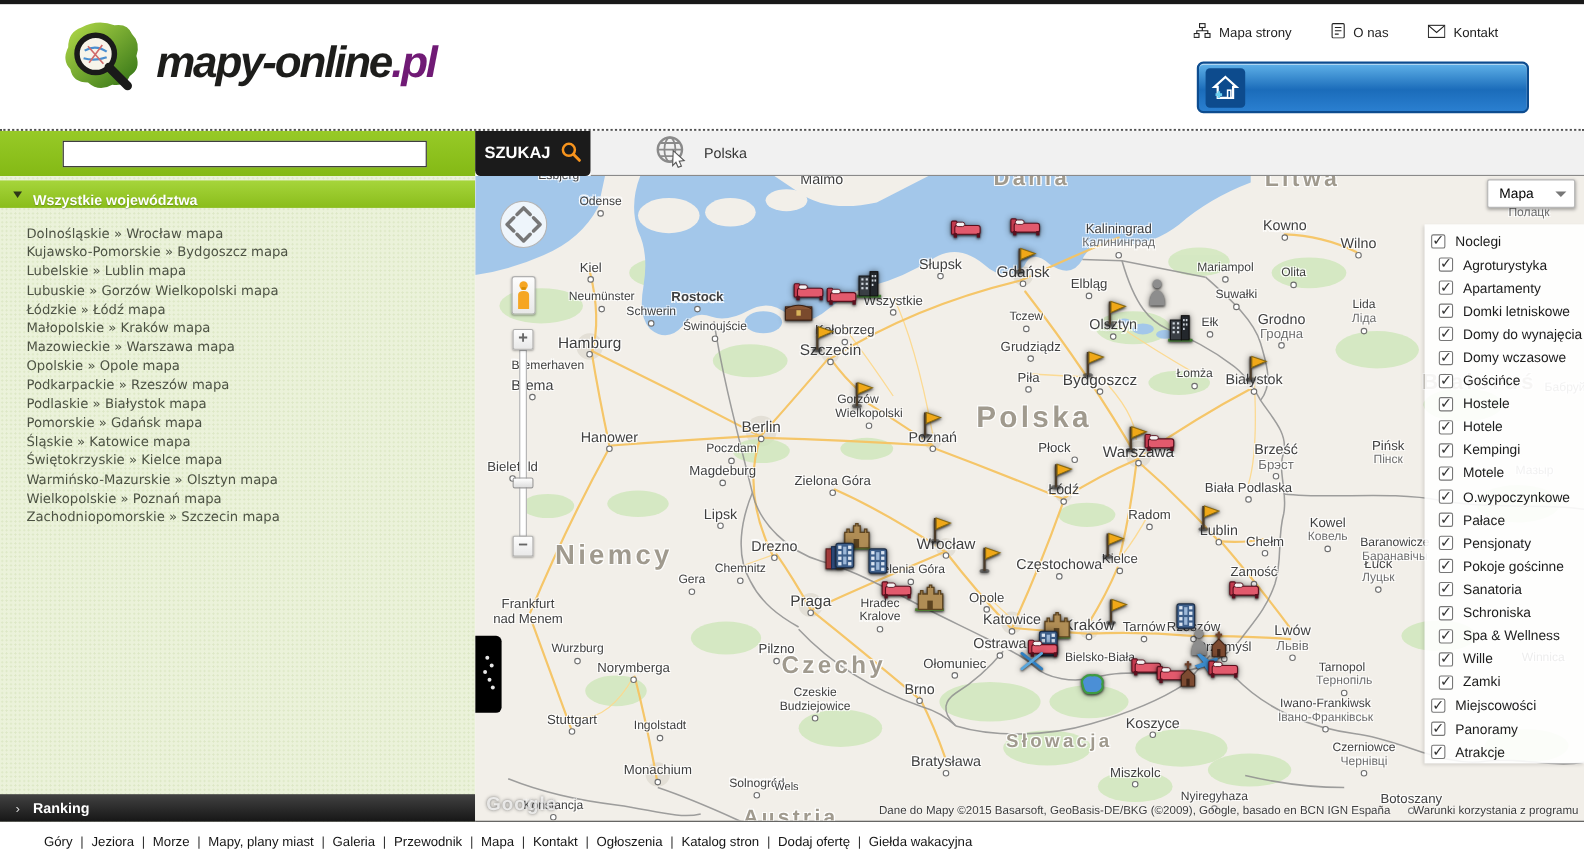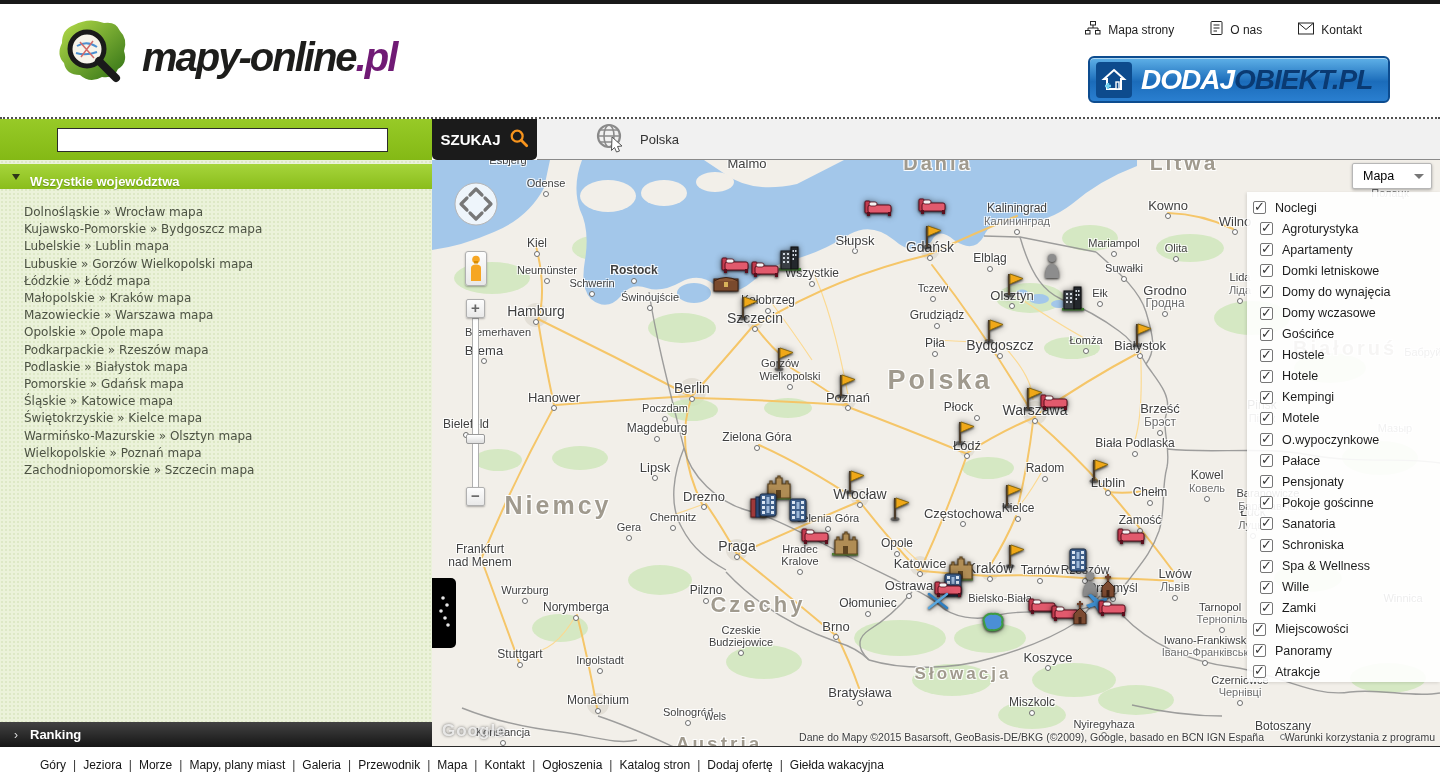--- a/index.html
+++ b/index.html
@@ -36,21 +36,21 @@
 .map-dot{position:absolute;width:6px;height:6px;border:1.5px solid #6e6e6e;background:#fff;border-radius:50%;transform:translate(-50%,-50%);z-index:1;}
 .marker{position:absolute;transform:translate(-50%,-50%);z-index:3;filter:drop-shadow(0 1px 1px rgba(0,0,0,.7)) drop-shadow(0 0 3px rgba(0,0,0,.45));cursor:pointer;line-height:0;}
 .pan-ctrl{position:absolute;left:21px;top:21px;width:46px;height:46px;z-index:5;cursor:pointer;}
 .pegman{position:absolute;left:33px;top:91px;width:22px;height:35px;background:linear-gradient(#fdfdfd,#e8e8e8);border:1px solid #b0b0b0;border-radius:3px;z-index:5;display:flex;align-items:center;justify-content:center;cursor:pointer;box-shadow:0 1px 2px rgba(0,0,0,.3);}
 .zoom-btn{position:absolute;left:34px;width:19px;height:19px;background:linear-gradient(#fdfdfd,#e9e9e9);border:1px solid #b0b0b0;color:#666;font-size:15px;font-weight:bold;text-align:center;line-height:16px;z-index:5;cursor:pointer;border-radius:2px;box-shadow:0 1px 2px rgba(0,0,0,.3);}
 .zoom-track{position:absolute;left:40px;top:158px;width:7px;height:170px;background:#fff;border:1px solid #b0b0b0;z-index:4;cursor:pointer;}
 .zoom-handle{position:absolute;left:34px;top:274px;width:19px;height:10px;background:linear-gradient(#fff,#ddd);border:1px solid #999;z-index:5;border-radius:2px;cursor:grab;}
 .side-tab{position:absolute;left:0;top:418px;width:24px;height:70px;background:#000;border-radius:0 5px 5px 0;z-index:5;cursor:pointer;}
 .maptype{position:absolute;top:3px;right:8px;width:80px;height:26px;background:#fff;border:1px solid #b7b7b7;border-radius:2px;z-index:6;font-size:12.5px;color:#000;line-height:24px;padding-left:10px;box-shadow:0 1px 3px rgba(0,0,0,.3);cursor:pointer;}
 .maptype .dd{position:absolute;right:7px;top:10px;width:0;height:0;border-left:5px solid transparent;border-right:5px solid transparent;border-top:5px solid #777;}
-.filter-panel{position:absolute;top:32px;right:0;width:193px;height:490px;background:rgba(255,255,255,.9);z-index:5;padding-top:5px;box-shadow:-1px 1px 3px rgba(0,0,0,.12);}
+.filter-panel{position:absolute;top:44px;right:0;width:145px;height:490px;background:rgba(255,255,255,.9);z-index:5;padding-top:5px;box-shadow:-1px 1px 3px rgba(0,0,0,.12);}
 .filter-row{display:flex;align-items:center;height:21.1px;padding-left:6px;gap:9px;}
 .filter-row.ind{padding-left:13px;}
 .cb{width:13px;height:13px;border:1.5px solid #777;background:#fff;border-radius:2px;position:relative;flex:none;cursor:pointer;}
 .cb.checked::after{content:"✓";position:absolute;left:0;top:-3px;font-size:13px;color:#333;}
 .cb-label{font-size:12.5px;color:#1c1c1c;cursor:pointer;}
 .gwm{position:absolute;left:10px;bottom:5px;font-size:17px;font-weight:bold;color:rgba(255,255,255,.75);text-shadow:0 0 3px rgba(80,80,80,.85);z-index:4;letter-spacing:1px;cursor:pointer;}
 .attrib{position:absolute;bottom:3px;right:176px;font-size:10.5px;color:#3c3c3c;z-index:4;text-shadow:0 0 2px #fff,0 0 2px #fff;}
 .terms{position:absolute;bottom:3px;right:5px;font-size:10.5px;color:#3c3c3c;z-index:4;text-shadow:0 0 2px #fff,0 0 2px #fff;cursor:pointer;}
 footer{height:36px;display:flex;align-items:center;padding-left:40px;font-size:12px;color:#151515;background:#fff;}
 footer a{cursor:pointer;white-space:nowrap;}
@@ -110,21 +110,20 @@
   </nav>
 
   <div class="banner">
     <span class="banner-sq">
       <svg width="26" height="26" viewBox="0 0 26 26">
           <path d="M13,3 L23,12 H20 V22 H6 V12 H3 Z" fill="none" stroke="#fff" stroke-width="2"></path>
           <rect x="15" y="15" width="3" height="7" fill="#0d4b8d" stroke="#fff" stroke-width="1.4"></rect>
           <path d="M4,19 h6 M7,16 v6" stroke="#6fd0f0" stroke-width="2.4"></path>
         </svg>
     </span>
-    <span class="banner-text"><span>DODAJ</span><span class="dark">OBIEKT.PL</span></span>
   </div>
 </header>
 
 <div class="search-row">
   <div class="search-green">
     <input type="text" value="" style="">
   </div>
   <button class="szukaj">
     <span>SZUKAJ</span>
     <span><svg width="20" height="20" viewBox="0 0 22 22">

